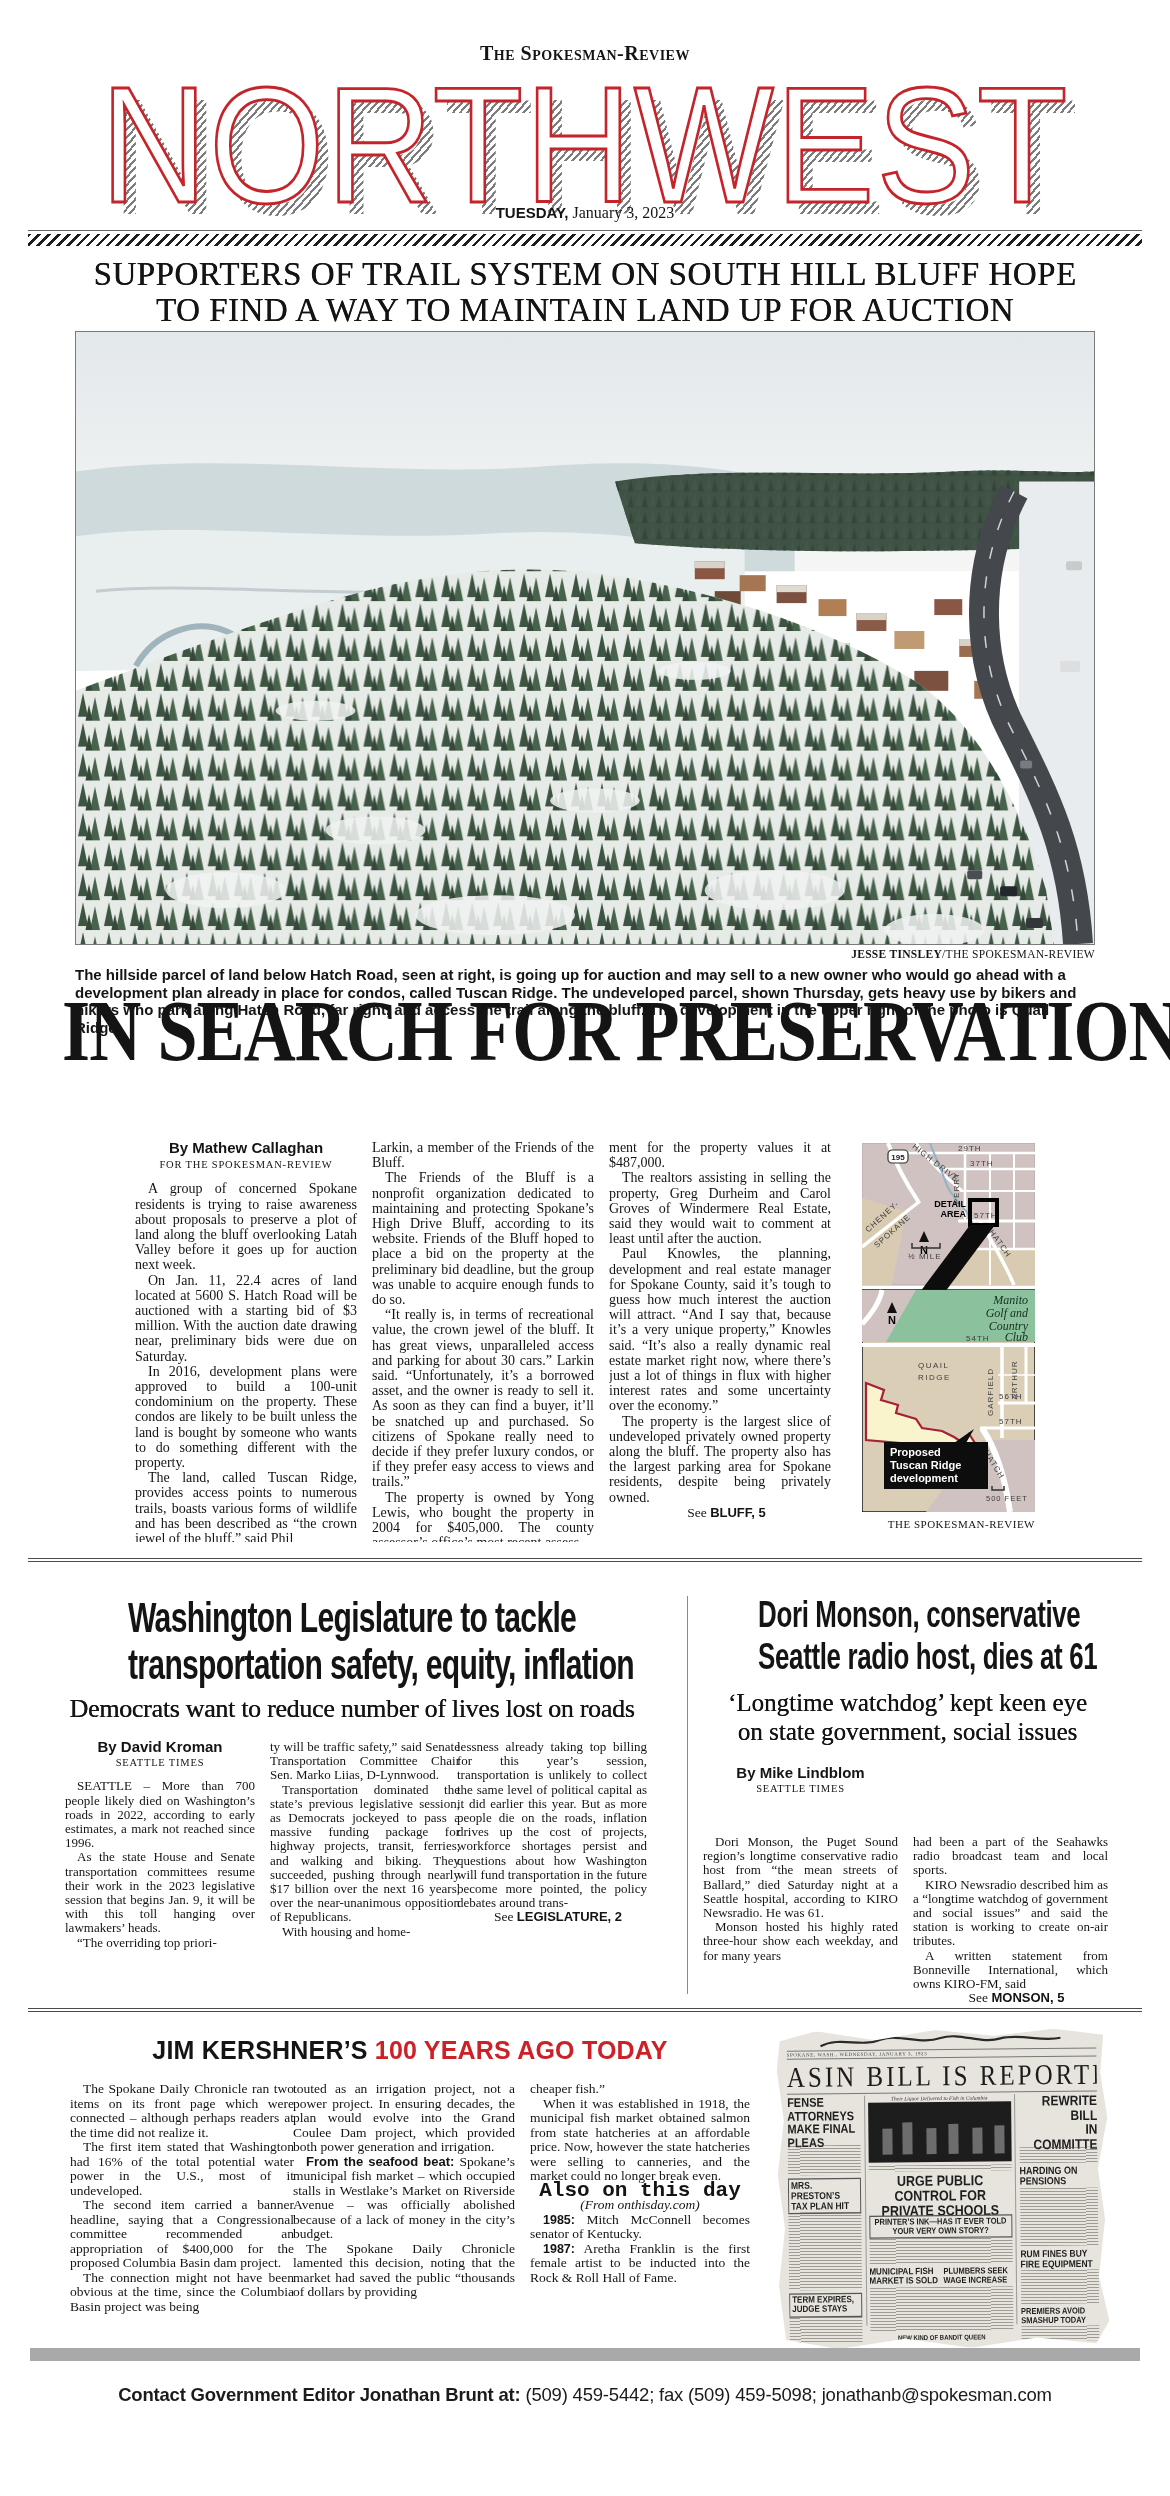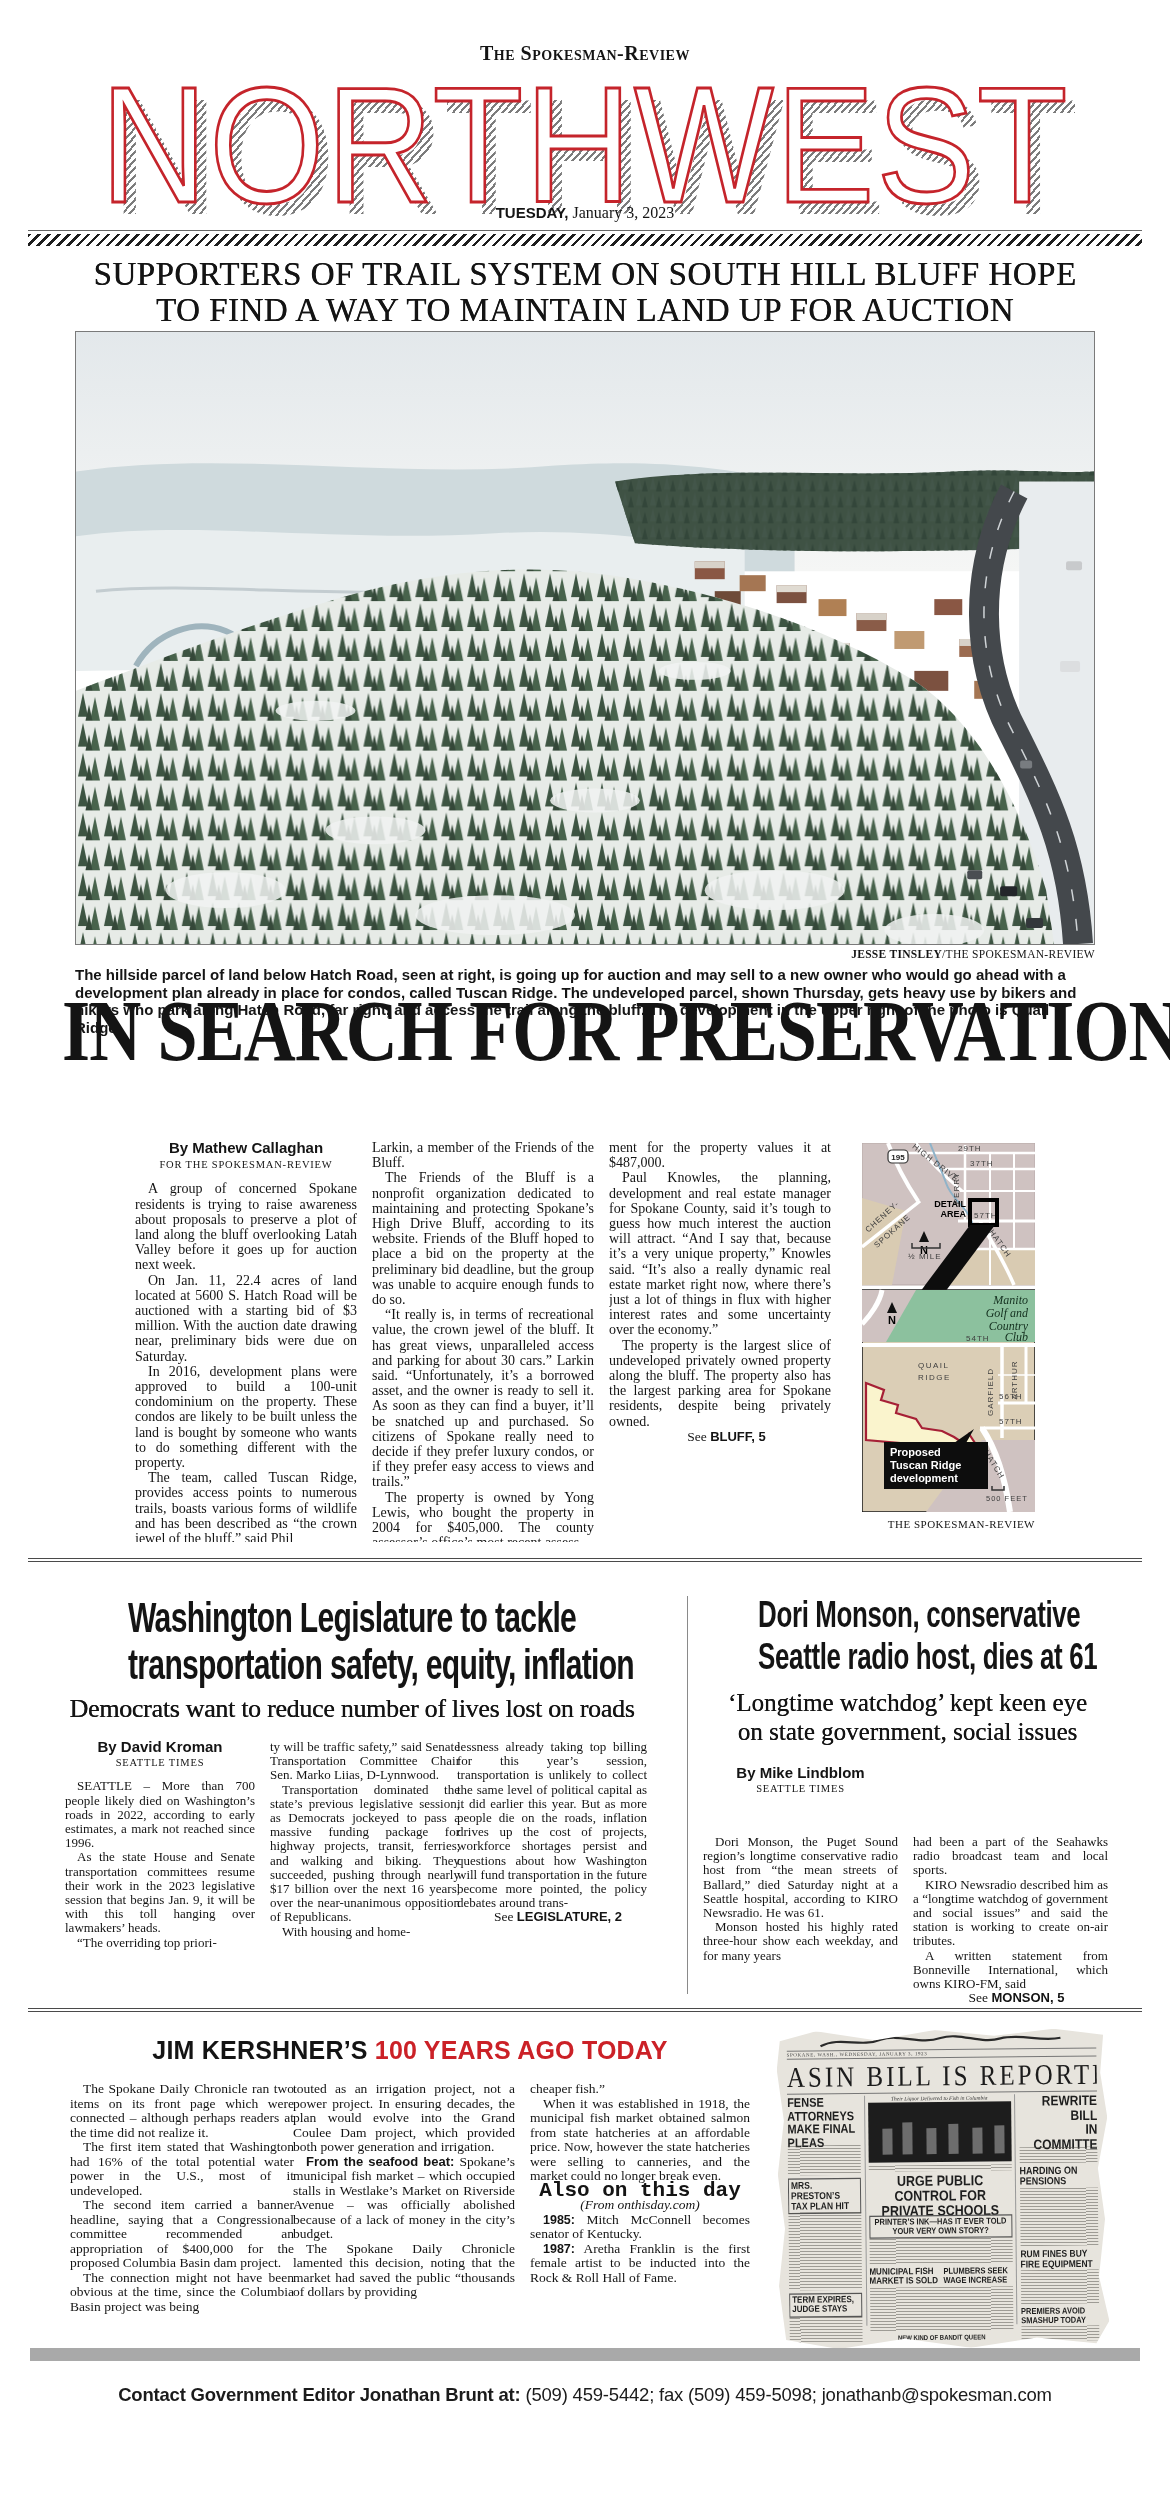--- a/index.html
+++ b/index.html
@@ -228,34 +228,35 @@
 
 <div class="mcol" style="left:135px">
   <div class="byline">
     <span class="by">By Mathew Callaghan</span>
     <span class="org">FOR THE SPOKESMAN-REVIEW</span>
   </div>
   <div>
       <p>A group of concerned Spokane residents is trying to raise awareness about proposals to preserve a plot of land along the bluff overlooking Latah Valley before it goes up for auction next week.</p>
       <p>On Jan. 11, 22.4 acres of land located at 5600 S. Hatch Road will be auctioned with a starting bid of $3 million. With the auction date drawing near, preliminary bids were due on Saturday.</p>
       <p>In 2016, development plans were approved to build a 100-unit condominium on the property. These condos are likely to be built unless the land is bought by someone who wants to do something different with the property.</p>
-      <p>The team, called Tuscan Ridge, provides access points to numerous trails, boasts various forms of wildlife and has been described as “the crown jewel of the bluff,” said Phil</p>
+      <p>The land, called Tuscan Ridge, provides access points to numerous trails, boasts various forms of wildlife and has been described as “the crown jewel of the bluff,” said Phil</p>
     </div>
 </div>
 <div class="mcol" style="left:372px">
   <div data-first-flush="">
       <p>Larkin, a member of the Friends of the Bluff.</p>
       <p>The Friends of the Bluff is a nonprofit organization dedicated to maintaining and protecting Spokane’s High Drive Bluff, according to its website. Friends of the Bluff hoped to place a bid on the property at the preliminary bid deadline, but the group was unable to acquire enough funds to do so.</p>
       <p>“It really is, in terms of recreational value, the crown jewel of the bluff. It has great views, unparalleled access and parking for about 30 cars.” Larkin said. “Unfortunately, it’s a borrowed asset, and the owner is ready to sell it. As soon as they can find a buyer, it’ll be snatched up and purchased. So citizens of Spokane really need to decide if they prefer luxury condos, or if they prefer easy access to views and trails.”</p>
       <p>The property is owned by Yong Lewis, who bought the property in 2004 for $405,000. The county assessor’s office’s most recent assess-</p>
     </div>
 </div>
 <div class="mcol" style="left:609px">
   <div data-first-flush="">
       <p>ment for the property values it at $487,000.</p>
+      <p>The realtors assisting in selling the property, Greg Durheim and Carol Groves of Windermere Real Estate, said they would wait to comment at least until after the auction.</p>
       <p>Paul Knowles, the planning, development and real estate manager for Spokane County, said it’s tough to guess how much interest the auction will attract. “And I say that, because it’s a very unique property,” Knowles said. “It’s also a really dynamic real estate market right now, where there’s just a lot of things in flux with higher interest rates and some uncertainty over the economy.”</p>
       <p>The property is the largest slice of undeveloped privately owned property along the bluff. The property also has the largest parking area for Spokane residents, despite being privately owned.</p>
     </div>
   <p class="jump"><span>See </span><b>BLUFF, 5</b></p>
 </div>
 
 <div class="abs maprail">
 <svg viewBox="0 0 173 369" width="173" height="369">
 
   <g>

